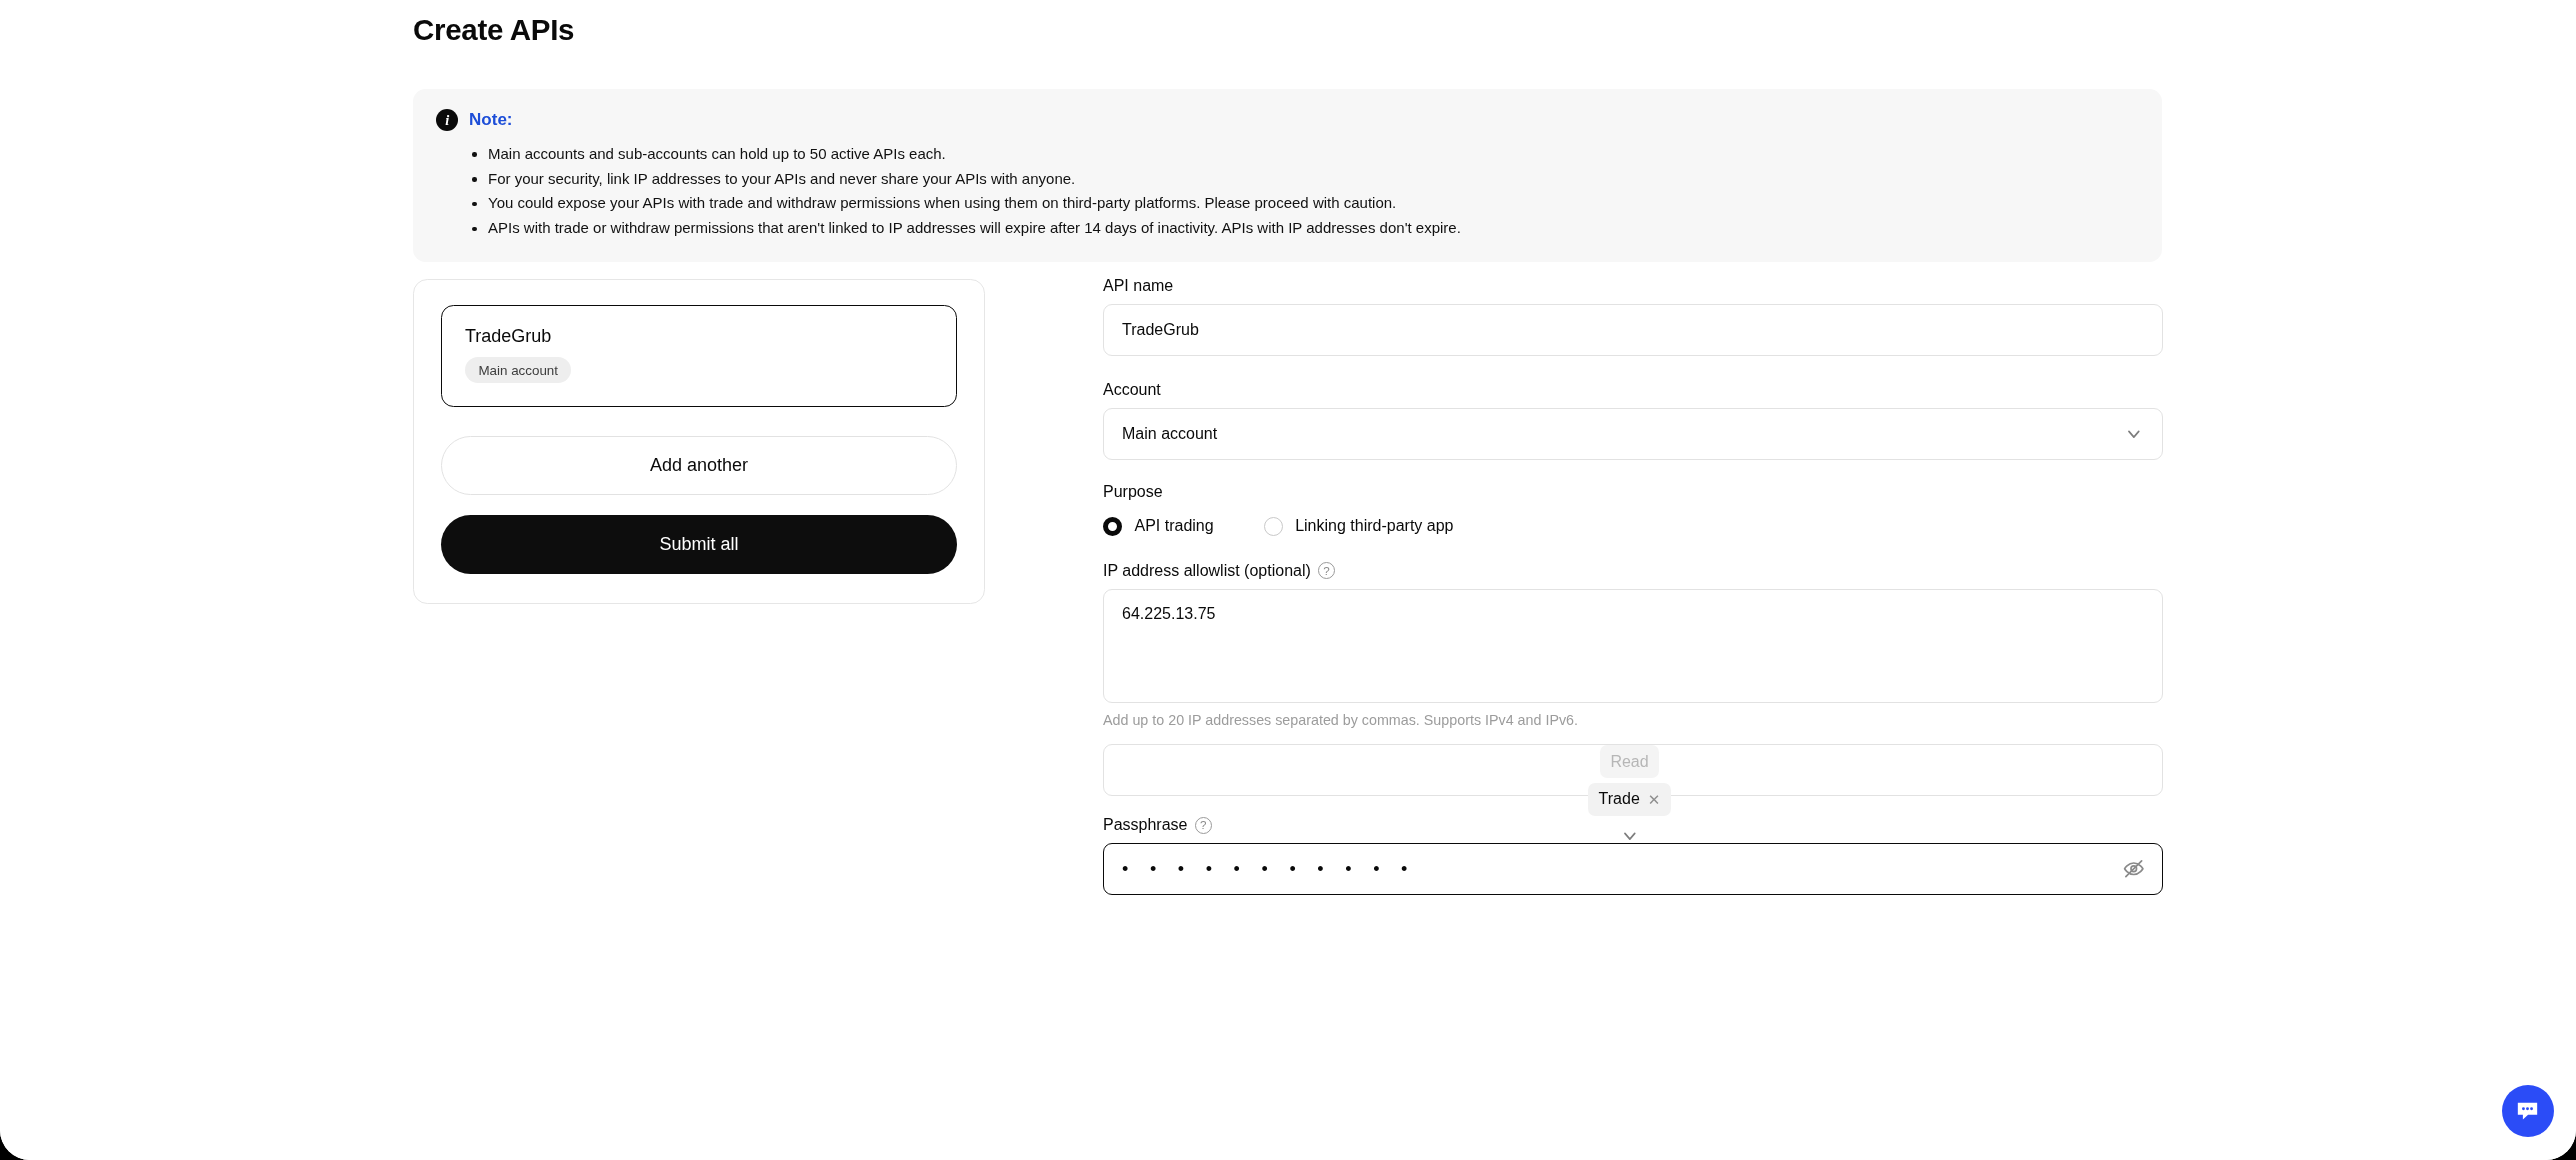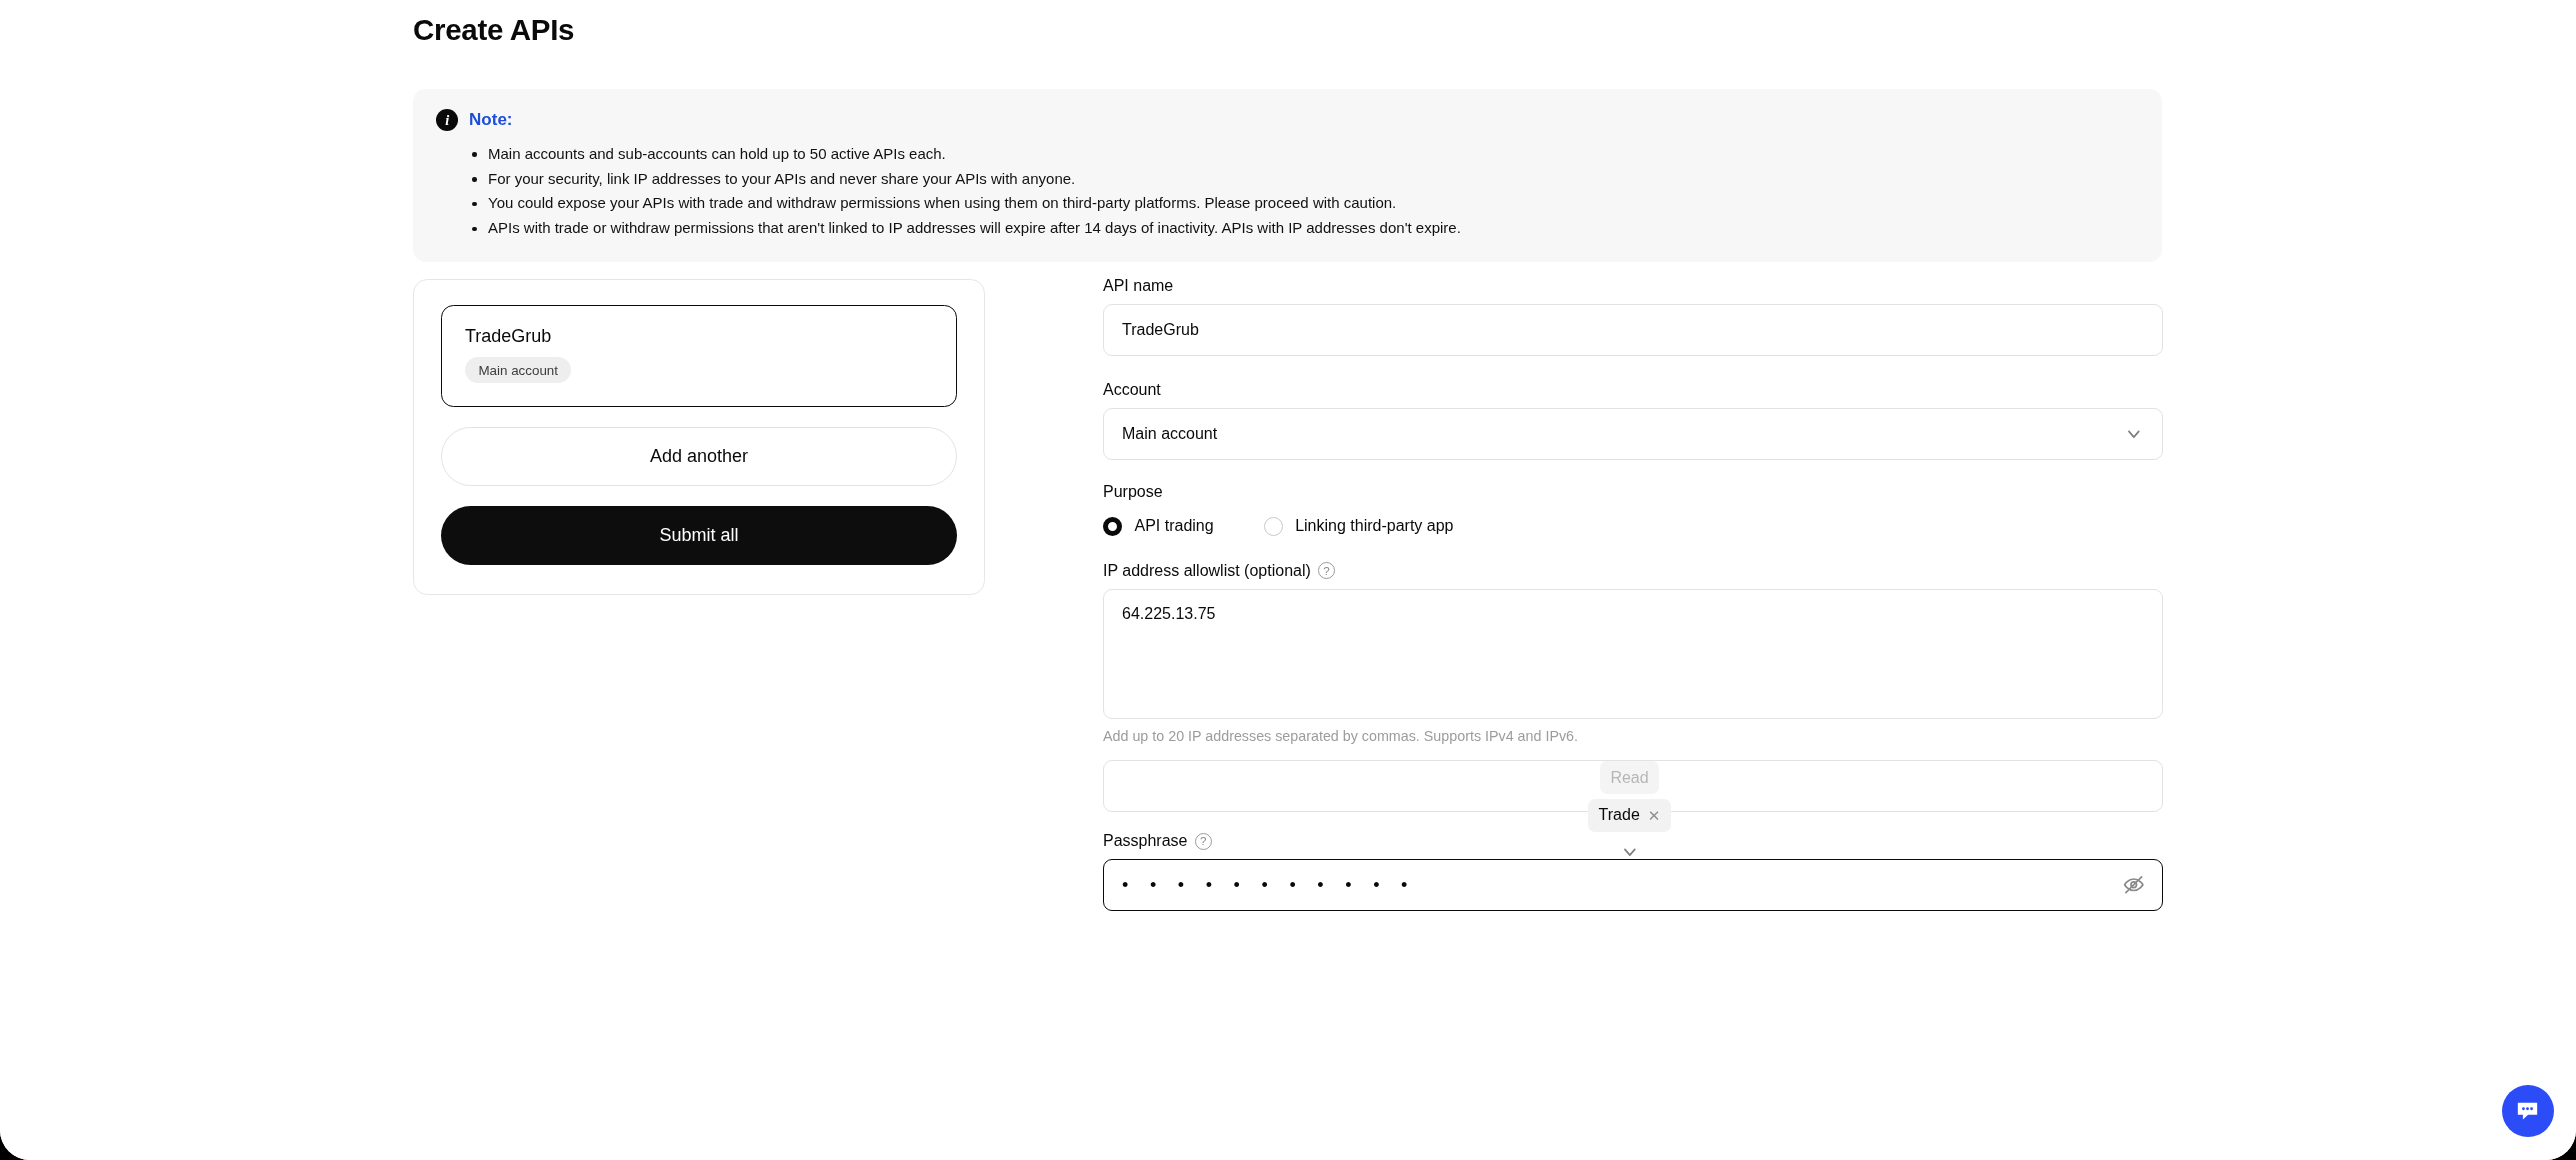--- a/index.html
+++ b/index.html
@@ -143,21 +143,21 @@
     align-items: center;
     justify-content: center;
     width: 100%;
     height: 59px;
     border-radius: 894px;
     font-size: 18px;
     cursor: pointer;
     user-select: none;
   }
   .btn-add {
-    margin-top: 20px;
+    margin-top: 29px;
     border: 0.9px solid #e2e2e2;
     background: #ffffff;
     color: #0a0a0a;
   }
   .btn-submit {
     margin-top: 19.7px;
     border: none;
     background: #0d0d0d;
     color: #ffffff;
   }
@@ -243,21 +243,21 @@
     background: #ffffff;
   }
   .radio-label {
     font-size: 16px;
     color: #0a0a0a;
   }
 
   
   .textarea {
     width: 100%;
-    height: 130px;
+    height: 114px;
     border: 0.9px solid #e2e2e2;
     border-radius: 9px;
     background: #ffffff;
     padding: 15px 18px;
     font-size: 16px;
     color: #0a0a0a;
   }
   .hint {
     margin-top: 9.8px;
     font-size: 14.3px;

